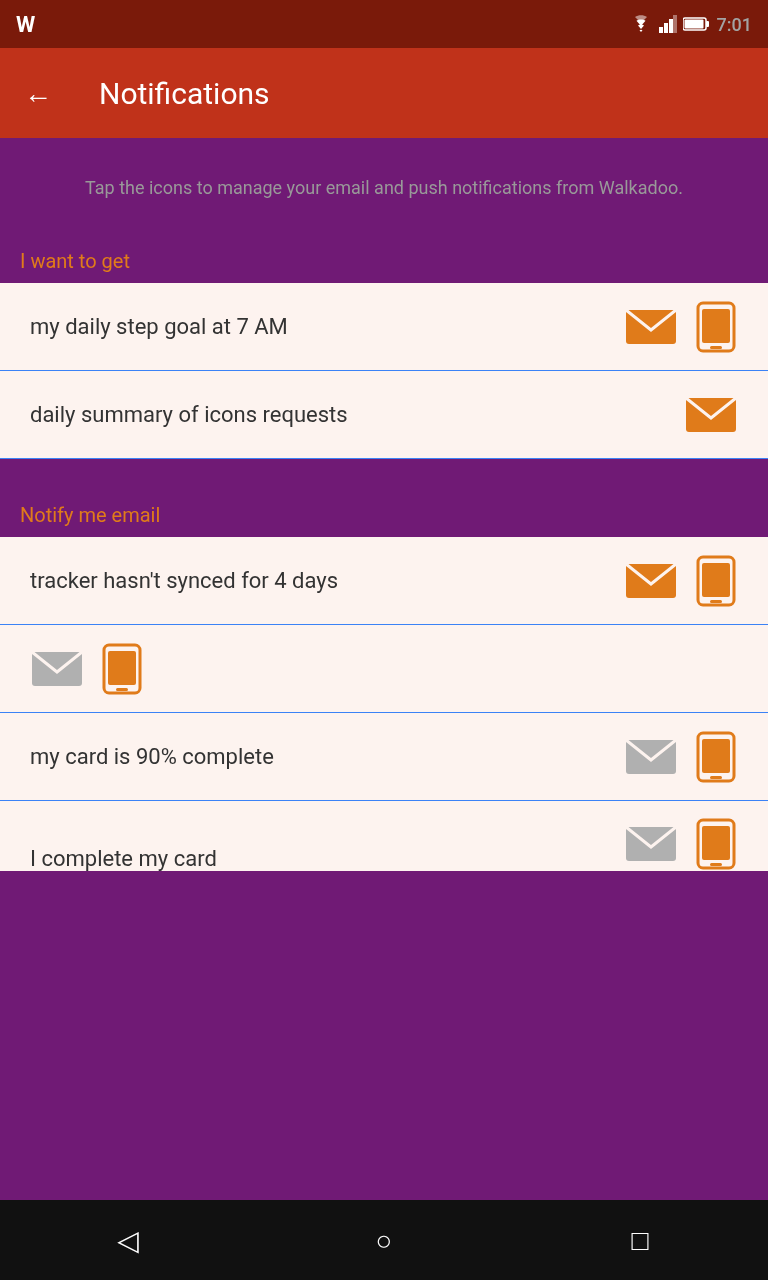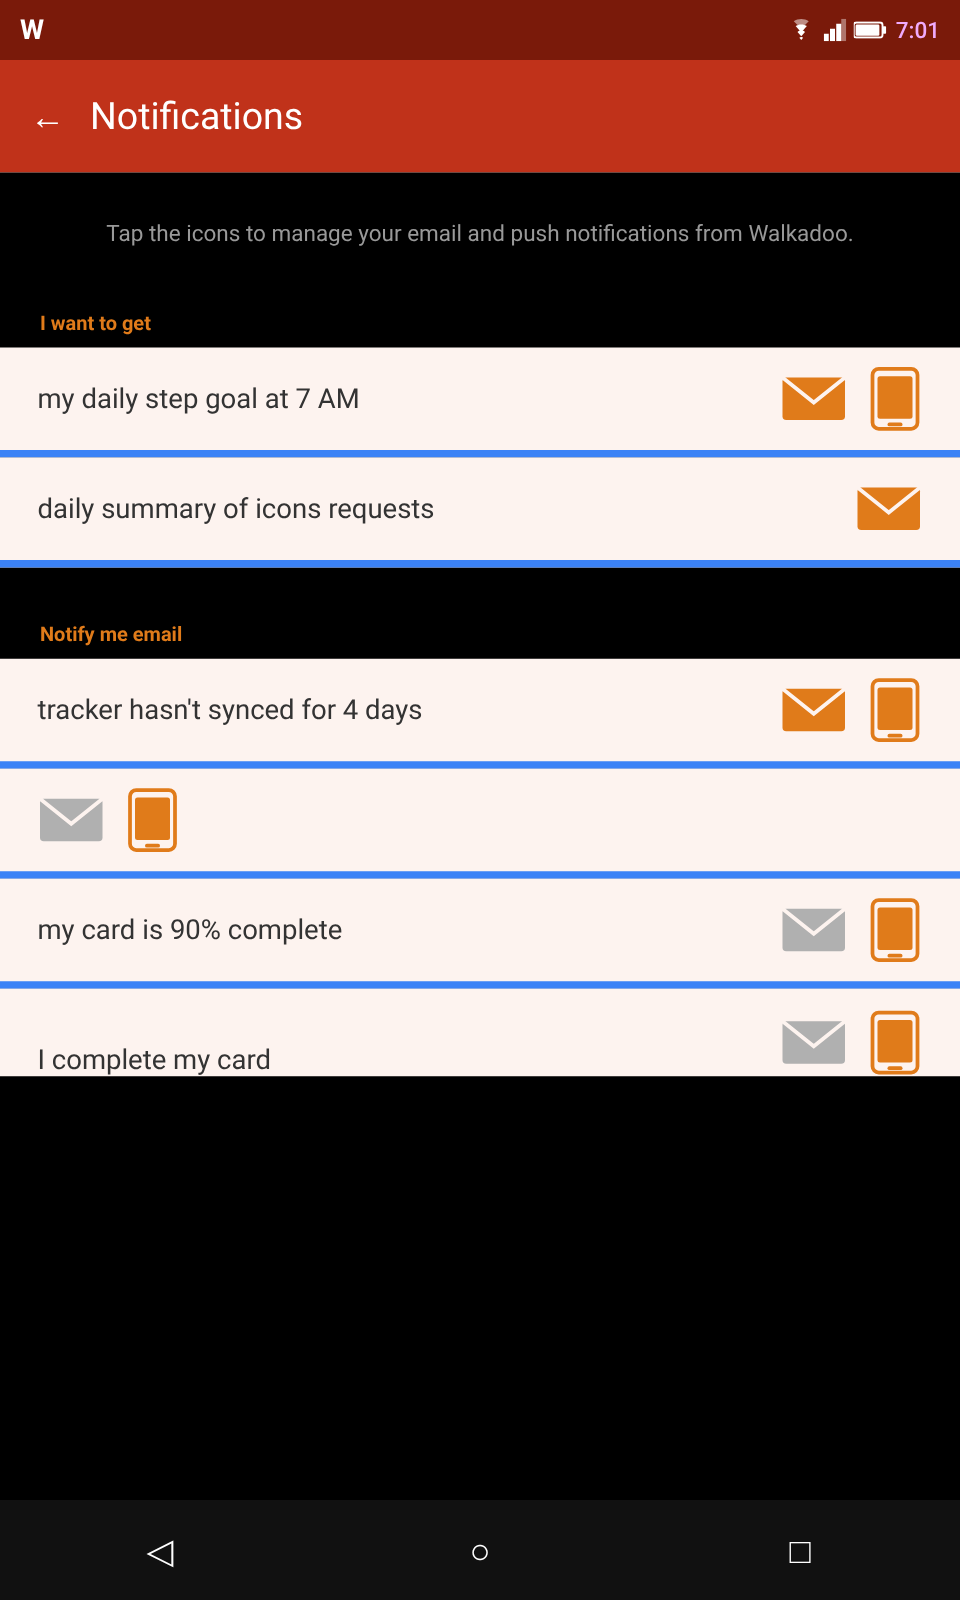--- a/index.html
+++ b/index.html
@@ -30,21 +30,21 @@
     }
     .status-bar-right {
       display: flex;
       align-items: center;
       gap: 8px;
       color: white;
     }
     .status-time {
       font-size: 18px;
       font-weight: 500;
-      color: #f0abfc;
+      color: #a3a3a3;
       text-align: right;
     }
     .status-icons {
       display: flex;
       align-items: center;
       gap: 6px;
     }
 
     
     .app-bar {
@@ -60,51 +60,52 @@
       color: white;
       font-size: 28px;
       cursor: pointer;
       display: flex;
       align-items: center;
     }
     .app-bar-title {
       color: white;
       font-size: 30px;
       font-weight: 400;
+      margin-left: 27px;
     }
 
     
     .content {
       flex: 1;
-      background: #000000;
+      background: #701a75;
       display: flex;
       flex-direction: column;
     }
 
     .subtitle {
       text-align: center;
       color: #999;
       font-size: 18px;
       line-height: 1.5;
       padding: 36px 60px 28px;
     }
 
     .section-header {
       color: #e07b1a;
-      font-size: 16px;
-      font-weight: 700;
-      padding: 20px 32px 10px;
+      font-size: 20px;
+      font-weight: 400;
+      padding: 20px 20px 10px;
     }
 
     .notification-item {
       display: flex;
       align-items: center;
       padding: 0 30px;
       height: 88px;
-      border-bottom: 6px solid #3b82f6;
+      border-bottom: 1px solid #3b82f6;
       background: #fdf3ef;
     }
     .notification-item-text {
       flex: 1;
       font-size: 22px;
       color: #333;
       font-weight: 400;
     }
     .notification-icons {
       display: flex;

